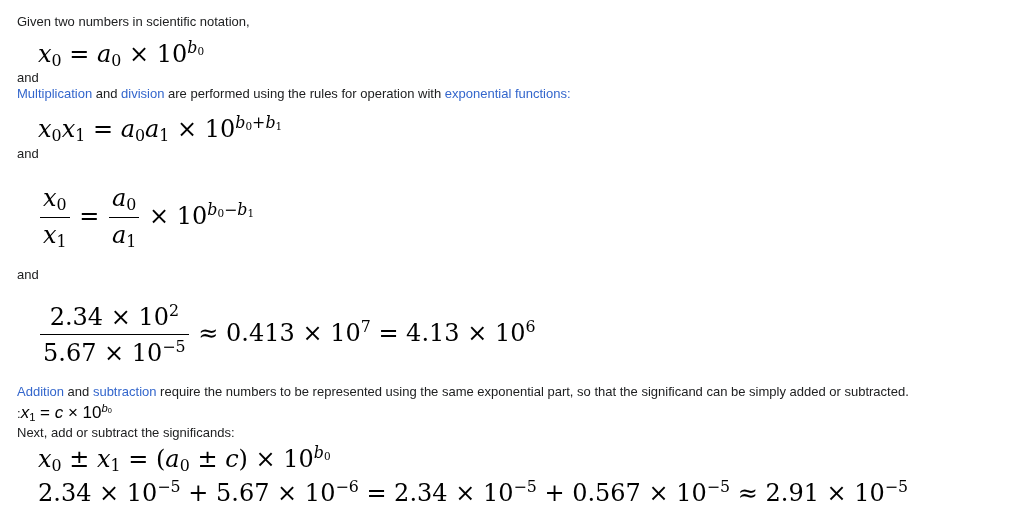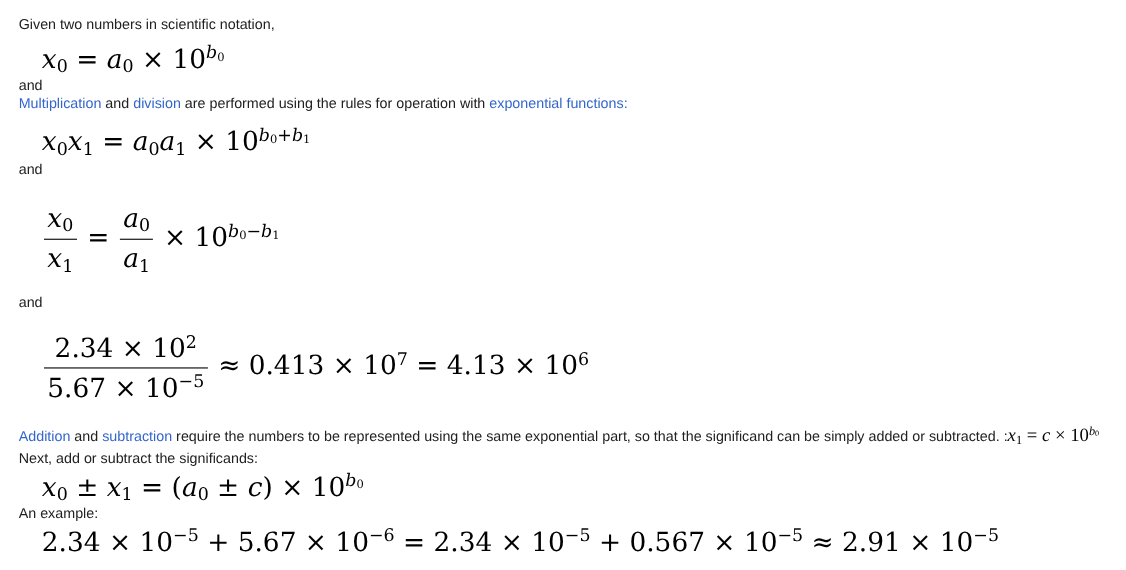--- a/index.html
+++ b/index.html
@@ -17,21 +17,21 @@
     font-size:24px; line-height:1.25; color:var(--math); white-space:nowrap;
   }
   .mvar { font-style:italic; }
   .mtxt { font-style:normal; }
   .msub { font-size:66%; vertical-align:-0.25em; }
   .msup { font-size:66%; vertical-align:0.55em; }
   .msup .msub { vertical-align:-0.2em; }
   .frac { display:inline-block; vertical-align:middle; text-align:center; margin:16px 2px; }
   .frac .num { display:block; padding:0 3px 2px; border-bottom:1px solid var(--math); }
   .frac .den { display:block; padding:2px 3px 0; }
-  .imath { font-family:Liberation Serif, serif; font-size:17px; color:var(--math); white-space:nowrap; }
+  .imath { font-family:Liberation Sans, sans-serif; font-size:17px; color:var(--math); white-space:nowrap; }
   .mt2{margin-top:2px} .mt5{margin-top:5px} .mt6{margin-top:6px} .mt7{margin-top:11px}
   .mt8{margin-top:8px} .mt9{margin-top:9px} .mt10{margin-top:10px}
 </style>
 </head>
 <body>
 
 <div class="page">
 
   <p class="text">Given two numbers in scientific notation,</p>
 
@@ -53,17 +53,16 @@
   <p class="text mt7">and</p>
 
   <div class="mblock mt2"><span class="frac"><span class="num"><span class="mtxt">2.34 × 10</span><span class="msup"><span class="mtxt">2</span></span></span><span class="den"><span class="mtxt">5.67 × 10</span><span class="msup"><span class="mtxt">−5</span></span></span></span><span class="mtxt"> ≈ 0.413 × 10</span><span class="msup"><span class="mtxt">7</span></span><span class="mtxt"> = 4.13 × 10</span><span class="msup"><span class="mtxt">6</span></span></div>
 
   <p class="text mt8"><a class="wlink" href="#">Addition</a><span> and </span><a class="wlink" href="#">subtraction</a><span> require the numbers to be represented using the same exponential part, so that the significand can be simply added or subtracted. :</span><span class="imath"><span class="mvar">x</span><span class="msub">1</span><span class="mtxt"> = </span><span class="mvar">c</span><span class="mtxt"> × 10</span><span class="msup"><span class="mvar">b</span><span class="msub">0</span></span></span></p>
 
   <p class="text mt10">Next, add or subtract the significands:</p>
 
   <div class="mblock mt2"><span class="mvar">x</span><span class="msub">0</span><span class="mtxt"> ± </span><span class="mvar">x</span><span class="msub">1</span><span class="mtxt"> = (</span><span class="mvar">a</span><span class="msub">0</span><span class="mtxt"> ± </span><span class="mvar">c</span><span class="mtxt">) × 10</span><span class="msup"><span class="mvar">b</span><span class="msub">0</span></span></div>
 
-  <p class="text mt6">An example:</p>
 
   <div class="mblock mt2"><span class="mtxt">2.34 × 10</span><span class="msup"><span class="mtxt">−5</span></span><span class="mtxt"> + 5.67 × 10</span><span class="msup"><span class="mtxt">−6</span></span><span class="mtxt"> = 2.34 × 10</span><span class="msup"><span class="mtxt">−5</span></span><span class="mtxt"> + 0.567 × 10</span><span class="msup"><span class="mtxt">−5</span></span><span class="mtxt"> ≈ 2.91 × 10</span><span class="msup"><span class="mtxt">−5</span></span></div>
 
 </div>
 
 </body></html>

